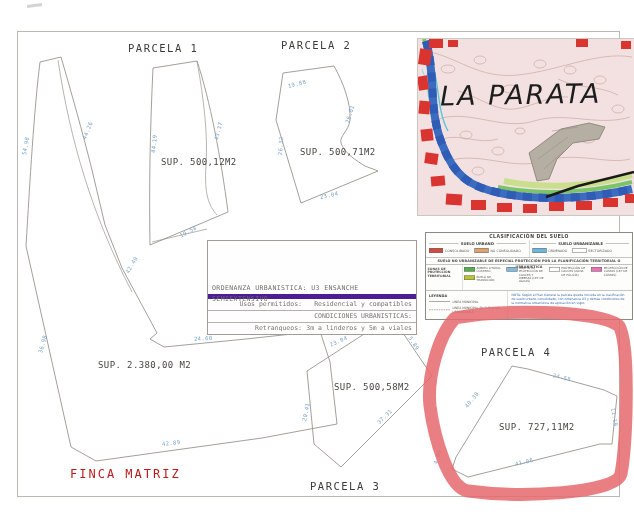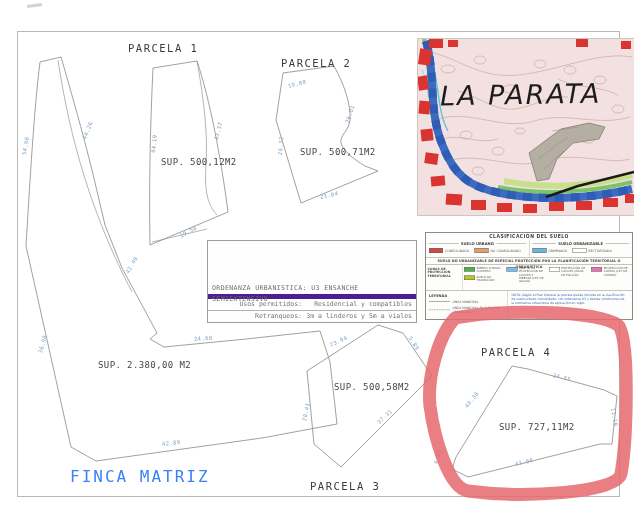--- a/index.html
+++ b/index.html
@@ -6,21 +6,21 @@
   #canvas{position:relative;width:634px;height:532px;background:#ffffff;overflow:hidden;
           font-family:"DejaVu Sans Mono","Liberation Mono",monospace;}
   .page-border{position:absolute;left:17px;top:31px;width:601px;height:464px;
                border:1px solid #b9b9b3;background:transparent;}
   .corner-mark{position:absolute;left:27px;top:4px;width:15px;height:3px;background:#d4d4cf;transform:rotate(-7deg);}
   svg.lay{position:absolute;left:0;top:0;}
   #plan-svg{z-index:1;}
   #marker-svg{z-index:6;}
   .txt{position:absolute;white-space:nowrap;z-index:2;}
   .title{color:#3b3b38;font-size:10.5px;letter-spacing:1.5px;}
-  .title-big{color:#3b82f6;font-size:16px;letter-spacing:2px;}
+  .title-big{color:#b91c1c;font-size:12px;letter-spacing:2px;}
   .sup{color:#47453f;font-size:9px;letter-spacing:.4px;}
   .dim{color:#7ba3c9;font-size:5.5px;letter-spacing:.4px;transform-origin:left center;z-index:3;}
   
   .ord{position:absolute;left:207px;top:240px;width:208px;z-index:2;border:1px solid #a19d96;
        font-size:6.5px;color:#787670;background:#fefefe;}
   .ord-header{height:11px;line-height:11px;border-bottom:5px solid #4c1d95;padding:0 4px;letter-spacing:.4px;color:#6d6b65;margin-top:42px;}
   .ord-row{display:flex;height:11px;line-height:11px;border-bottom:1px solid #b5b1aa;padding:0 4px;}
   .ord-row:last-child{border-bottom:none;}
   .ord-label{flex:0 0 45%;text-align:right;}
   .ord-value{flex:1;text-align:right;}
@@ -78,21 +78,21 @@
       <path d="M307,371 L378,325 L403,333 L432,376 L341,467 L314,444 Z"></path>
       <path d="M512,366 L528,369 L604,390 L617,396 L612,444 L600,444 L468,477 L452,469 L456,457 Z"></path>
     </g>
   </svg>
 
   <svg id="marker-svg" class="lay" width="634" height="532" viewBox="0 0 634 532">
     <path d="M455,318 C500,309 595,310 618,325 C630,334 627,440 621,474 C616,494 520,498 468,491 C448,488 434,436 430,406 C427,378 438,336 455,318 Z" fill="none" stroke="#e5696c" stroke-width="13" stroke-opacity="0.85" stroke-linejoin="round" stroke-linecap="round"></path>
   </svg>
 
   <div class="txt title" style="left:128px;top:42px;">PARCELA 1</div>
-  <div class="txt title" style="left:281px;top:57px;">PARCELA 2</div>
+  <div class="txt title" style="left:281px;top:39px;">PARCELA 2</div>
   <div class="txt title" style="left:310px;top:480px;">PARCELA 3</div>
   <div class="txt title" style="left:481px;top:346px;">PARCELA 4</div>
   <div class="txt title-big" style="left:70px;top:467px;">FINCA MATRIZ</div>
 
   <div class="txt sup" style="left:161px;top:157px;">SUP. 500,12M2</div>
   <div class="txt sup" style="left:300px;top:147px;">SUP. 500,71M2</div>
   <div class="txt sup" style="left:334px;top:382px;">SUP. 500,58M2</div>
   <div class="txt sup" style="left:499px;top:422px;">SUP. 727,11M2</div>
   <div class="txt sup" style="left:98px;top:360px;">SUP. 2.380,00 M2</div>
 
@@ -119,20 +119,23 @@
   <span class="txt dim" style="left:515px;top:461px;transform:rotate(-13deg);">41.06</span>
   <span class="txt dim" style="left:435px;top:461px;transform:rotate(-72deg);">4.06</span>
 
   <div class="ord">
     <div class="ord-header">ORDENANZA URBANISTICA: U3 ENSANCHE SEMIEXTENSIVO</div>
     <div class="ord-row">
       <span class="ord-label">Usos permitidos:</span>
       <span class="ord-value">Residencial y compatibles</span>
     </div>
     <div class="ord-row">
+      <span class="ord-label" style="flex:1;">CONDICIONES URBANISTICAS:</span>
+    </div>
+    <div class="ord-row">
       <span class="ord-label">Retranqueos:</span>
       <span class="ord-value">3m a linderos y 5m a viales</span>
     </div>
   </div>
 
   <div class="legend">
     <div class="legend-scale">
       <div class="lg-title">CLASIFICACIÓN DEL SUELO</div>
       <div class="lg-secs">
         <div class="lg-sec">

